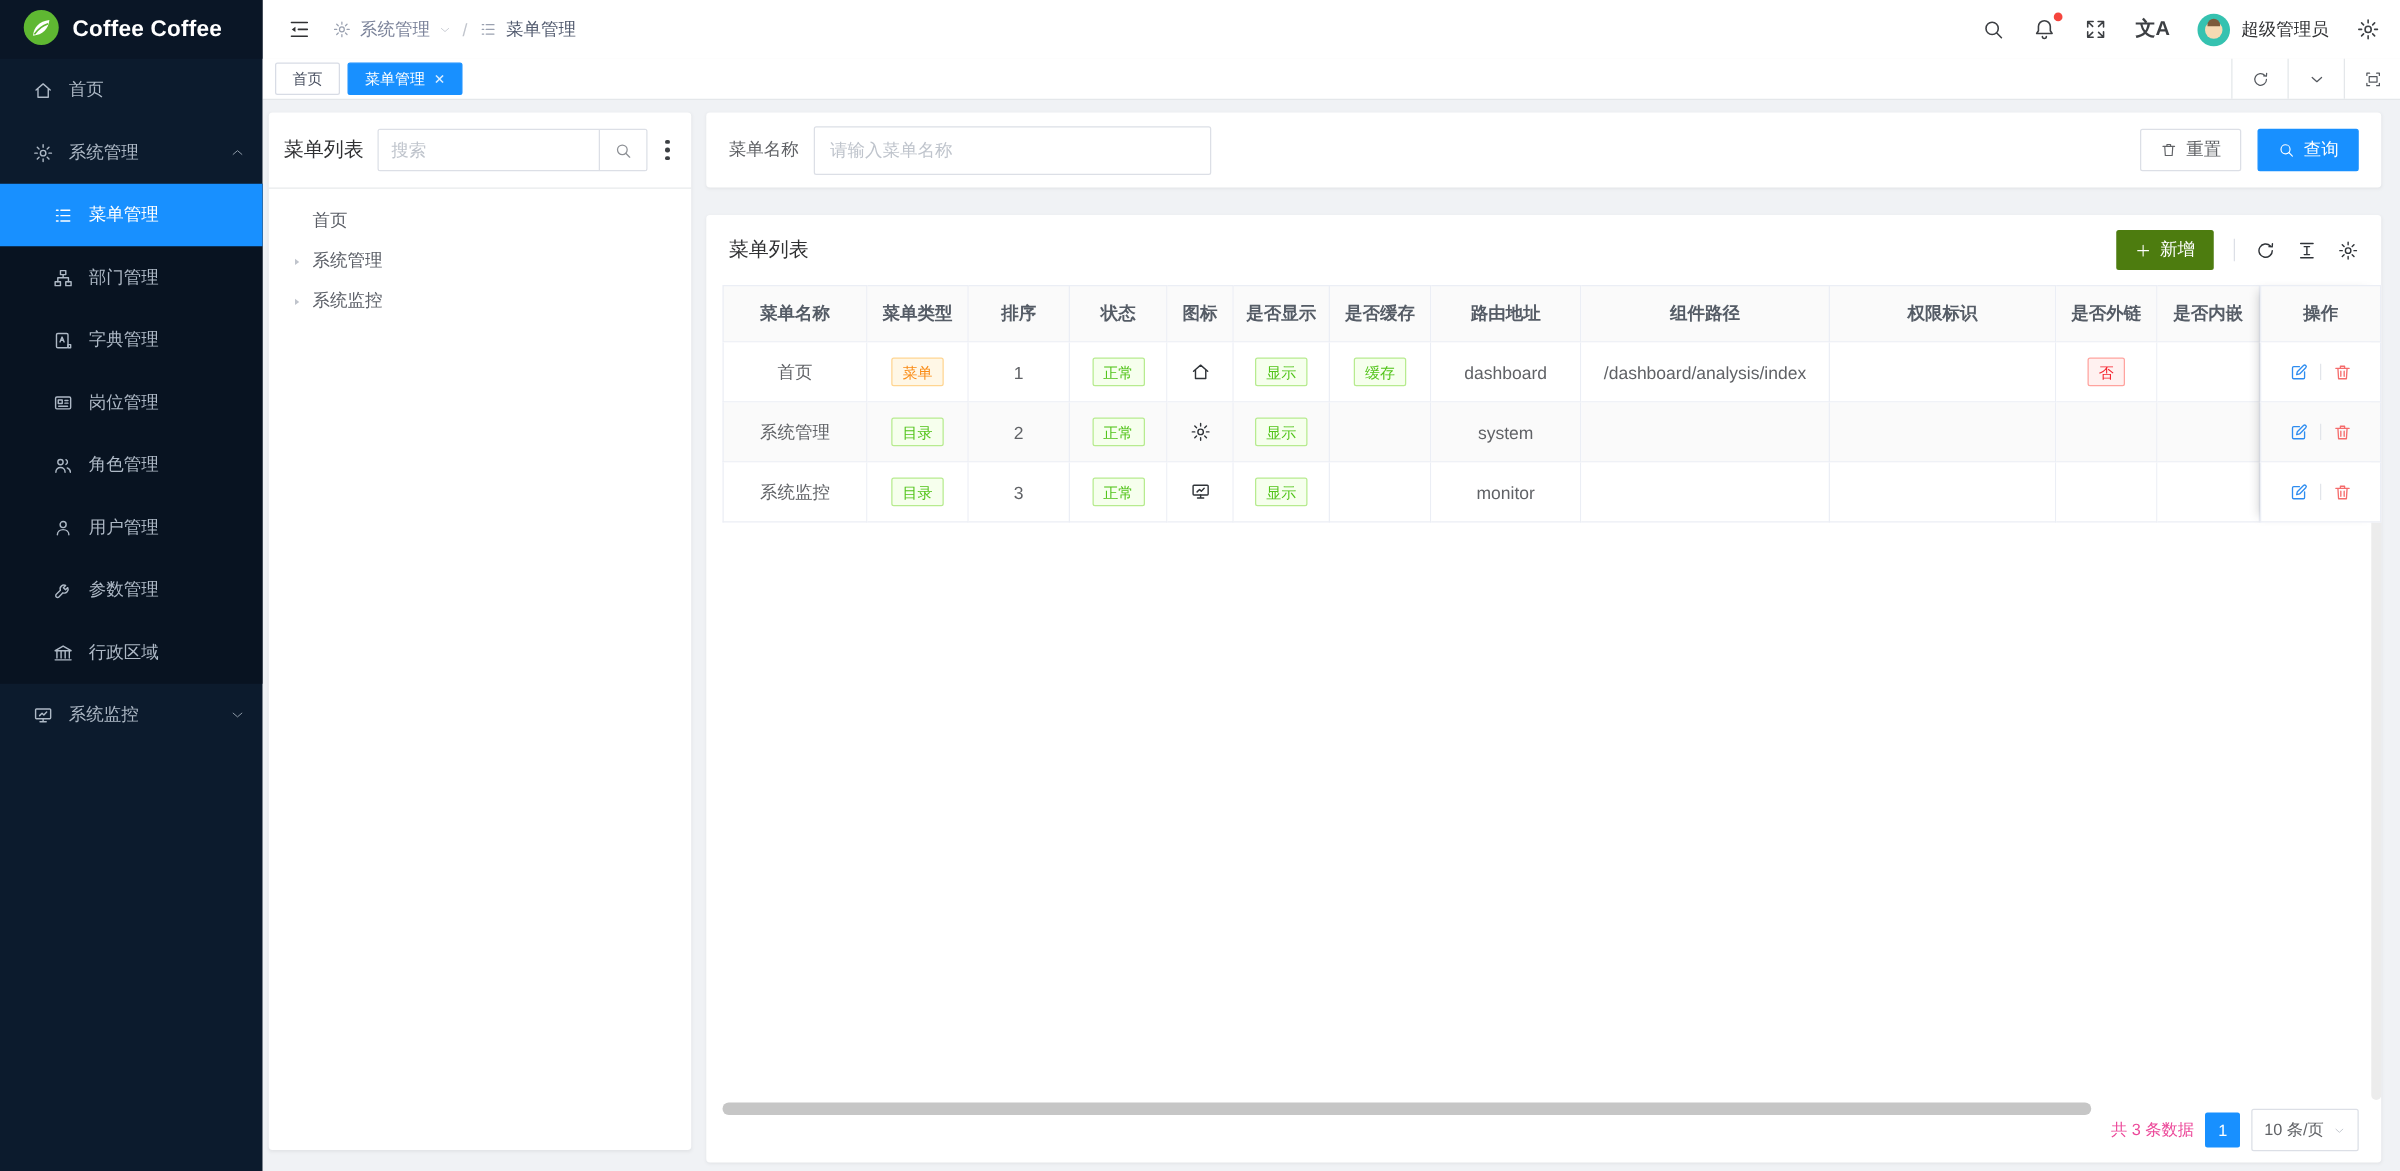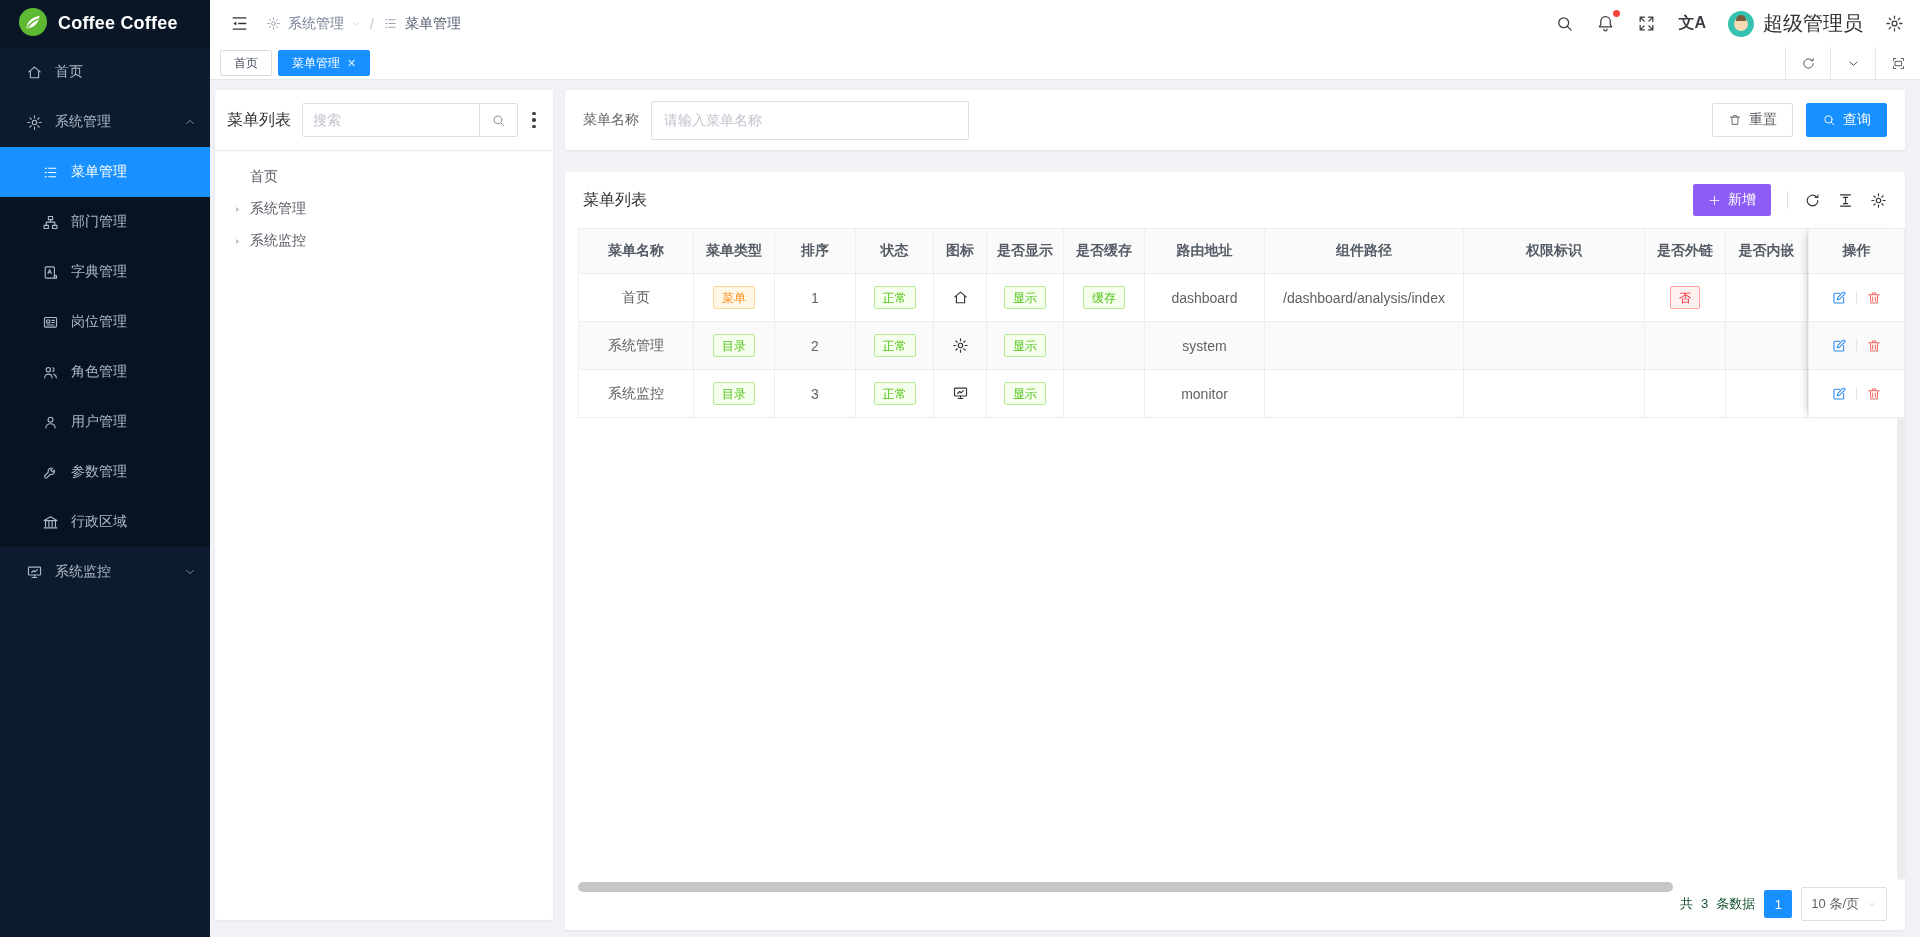--- a/index.html
+++ b/index.html
@@ -29,21 +29,21 @@
   .crumb .leaf { color:#515a6e; }
   .top-right { margin-left:auto; display:flex; align-items:center; gap:22px; }
   .top-ico { width:19px; height:19px; color:#3c3f43; cursor:pointer; position:relative;}
   .badge-dot { position:absolute; top:-4px; right:-5px; width:7px; height:7px; border-radius:50%; background:#f5453d;}
   .tr-icon { position:relative; display:flex; align-items:center; justify-content:center; cursor:pointer;}
   .translate-glyph { font-size:16px; color:#3c3f43; font-weight:bold; cursor:pointer;}
   .userbox { display:flex; align-items:center; gap:9px; cursor:pointer;}
   .avatar { width:26px; height:26px; border-radius:50%; background:#35c2b0; position:relative; overflow:hidden; flex:0 0 auto;}
   .avatar::after { content:""; position:absolute; left:6px; top:6px; width:14px; height:14px; border-radius:50%; background:#f6dab3;}
   .avatar::before { content:""; position:absolute; left:8px; top:4px; width:10px; height:6px; border-radius:5px 5px 0 0; background:#7c5b3a; z-index:1;}
-  .username { font-size:20px; color:#303133; }
+  .username { font-size:14px; color:#303133; }
 
   
   .tabbar { position:absolute; left:210px; top:47px; right:0; height:33px; background:#fff;
     border-bottom:1px solid #e4e7ea; display:flex; align-items:center; padding-left:10px; }
   .tab { height:26px; padding:0 13px; display:flex; align-items:center; gap:7px; margin-right:6px;
     border:1px solid #d8dce5; background:#fff; color:#495060; font-size:12px; border-radius:2px; cursor:pointer;}
   .tab.active { background:#1890ff; border-color:#1890ff; color:#fff; }
   .tab .x { font-size:11px; opacity:.85; }
   .tab-tools { margin-left:auto; display:flex; height:100%; }
   .tab-tool { width:45px; height:100%; border-left:1px solid #e4e7ea; display:flex; align-items:center; justify-content:center; color:#55595f; cursor:pointer;}
@@ -78,21 +78,21 @@
   .btns { margin-left:auto; display:flex; gap:13px; }
   .btn { height:34px; padding:0 15px; border-radius:2px; display:flex; align-items:center; gap:7px; font-size:14px; cursor:pointer;}
   .btn svg { width:14px; height:14px; }
   .btn-plain { background:#fff; border:1px solid #dcdfe6; color:#606266; }
   .btn-primary { background:#1890ff; border:1px solid #1890ff; color:#fff; }
 
   .table-card { position:absolute; left:0; right:0; top:82px; height:758px; }
   .card-head { height:56px; display:flex; align-items:center; padding:0 18px; }
   .card-title { font-size:16px; color:#303133; }
   .card-tools { margin-left:auto; display:flex; align-items:center; gap:16px; }
-  .btn-add { height:32px; padding:0 15px; background:#8b5cf6; color:#fff; border:none; border-radius:2px; display:flex; align-items:center; gap:7px; font-size:14px; cursor:pointer;}
+  .btn-add { height:32px; padding:0 15px; background:#4d7c0f; color:#fff; border:none; border-radius:2px; display:flex; align-items:center; gap:7px; font-size:14px; cursor:pointer;}
   .vdiv { width:1px; height:18px; background:#dcdfe6; }
   .tool-ico { width:17px; height:17px; color:#2f3338; cursor:pointer; }
 
   
   .table-wrap { display:flex; margin-left:13px; position:relative; }
   .tcols { width:1230px; }
   .trow { display:flex; }
   .th,.td { border-right:1px solid #ebeef5; border-bottom:1px solid #ebeef5;
     display:flex; align-items:center; justify-content:center; text-align:center; font-size:14px; }
   .th { height:46px; background:#fafafa; color:#555c66; font-weight:bold; border-top:1px solid #ebeef5;}
@@ -109,21 +109,21 @@
   .tag-orange { color:#fa8c16; background:#fff7e6; border-color:#ffd591; }
   .tag-red { color:#f5222d; background:#fff1f0; border-color:#ffa39e; }
   .op-edit { width:16px; height:16px; color:#2d8cf0; cursor:pointer; }
   .op-del { width:16px; height:16px; color:#f56c6c; cursor:pointer; }
   .op-sep { width:1px; height:13px; background:#e2e5ea; margin:0 9px; }
 
   .vscroll-strip { position:absolute; right:0; top:56px; width:8px; height:652px; background:#ececec; border-radius:4px;}
   .hscroll { position:absolute; left:13px; top:710px; height:10px; width:1095px; background:#c6c6c6; border-radius:5px; cursor:pointer;}
 
   .pager { position:absolute; right:18px; bottom:9px; display:flex; align-items:center; gap:9px; }
-  .pager-total { font-size:13px; color:#14532d;font-family:Liberation Mono, monospace; }
+  .pager-total { font-size:13px; color:#ec4899; }
   .page-btn { min-width:28px; height:28px; padding:0 6px; background:#1890ff; color:#fff; border-radius:2px;
     display:flex; align-items:center; justify-content:center; font-size:13px; cursor:pointer;}
   .size-select { height:28px; border:1px solid #dcdfe6; border-radius:2px; background:#fff; display:flex;
     align-items:center; gap:7px; padding:16px 9px; font-size:13px; color:#606266; cursor:pointer;}
   .size-select svg { width:11px; height:11px; color:#c0c4cc; }
 </style>
 </head>
 <body>
 
 <div class="sidebar">

